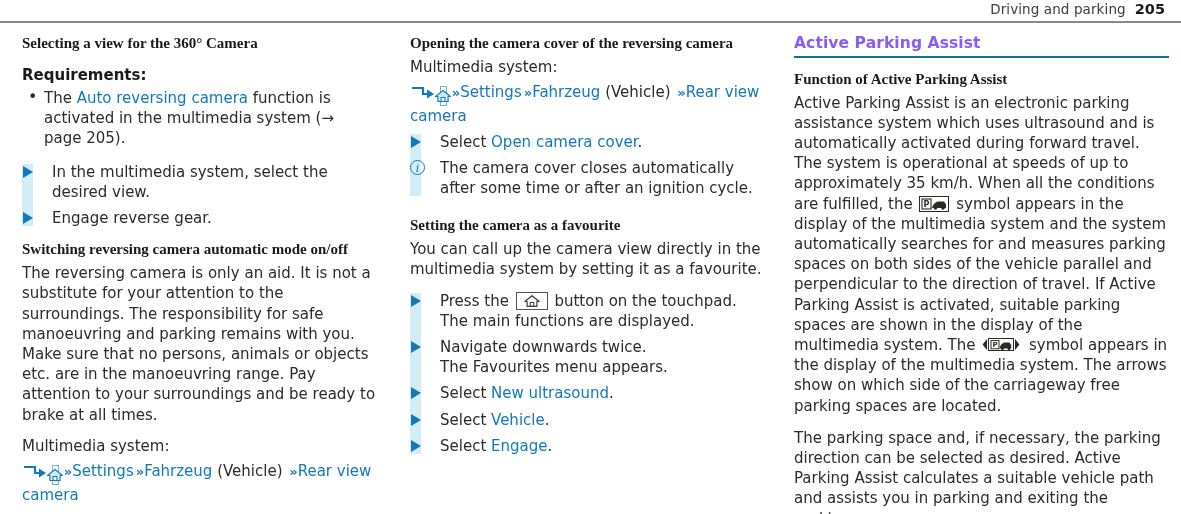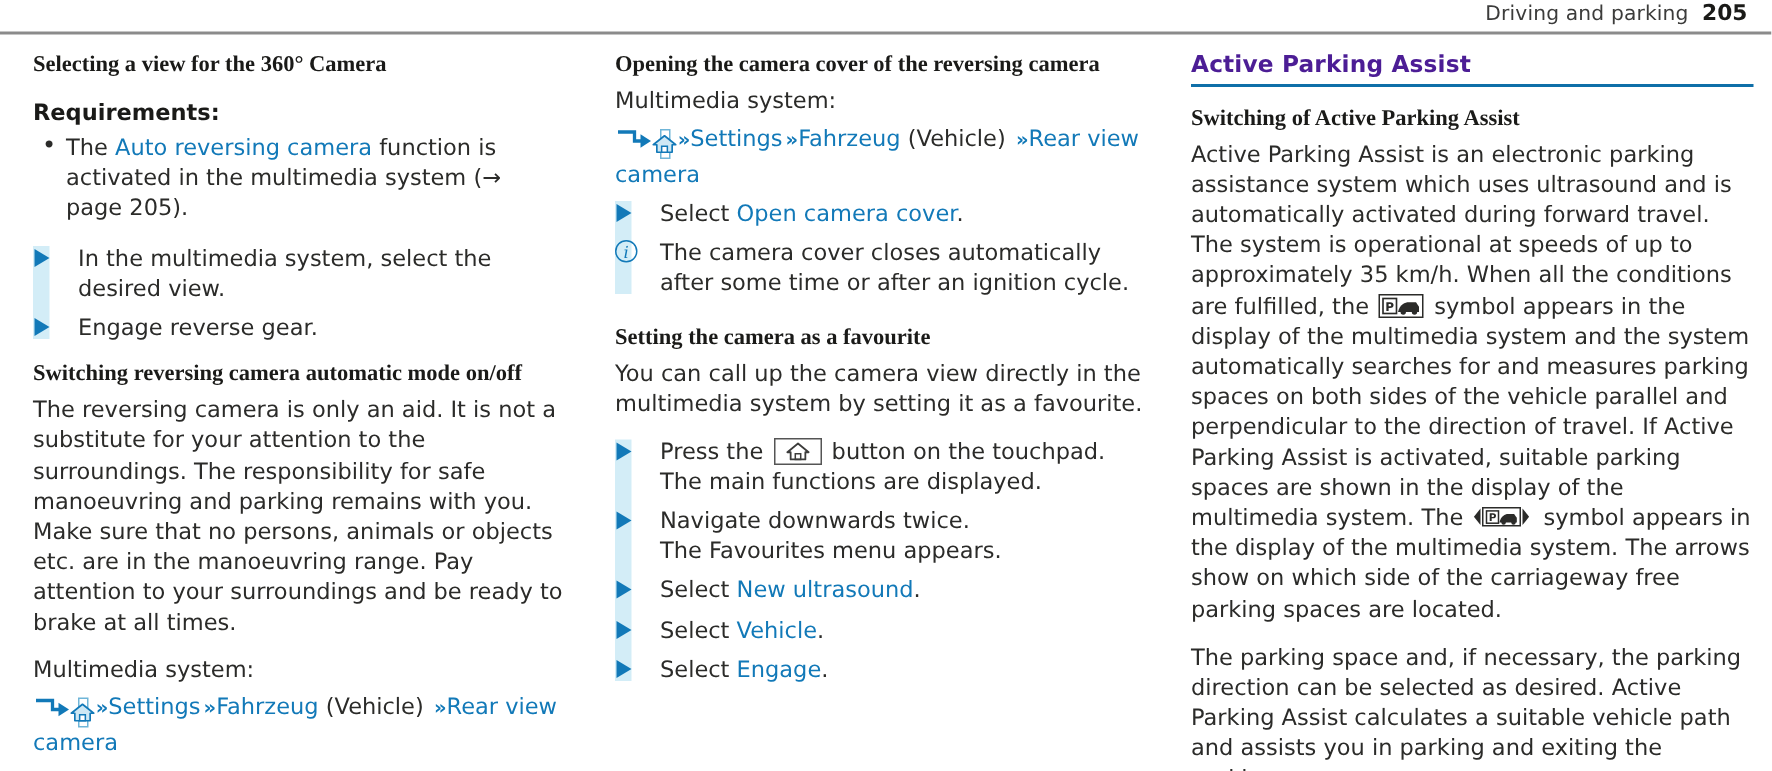--- a/index.html
+++ b/index.html
@@ -73,21 +73,21 @@
     font-size: 15px;
     font-weight: bold;
     line-height: 20px;
     color: #1a1a18;
     margin: 0 0 3px 0;
   }
   .h-section {
     font-size: 15.5px;
     font-weight: bold;
     line-height: 20px;
-    color: #4c1d95;
+    color: #8b5cf6;
     margin: 0 0 2px 0;
     letter-spacing: .1px;
   }
   .section-rule {
     height: 1.6px;
     background: #0f6fa8;
     margin: 3px 0 11px 0;
   }
   p.body {
     font-size: 15px;
@@ -410,21 +410,21 @@
           <span class="step-text"><span>Select </span><span class="blue">Engage</span><span>.</span></span>
         </div>
       </div>
     </div>
 
     <div class="col col--3">
 
       <div class="h-section">Active Parking Assist</div>
       <div class="section-rule"></div>
 
-      <div class="h-sub tight">Switching of Active Parking Assist</div>
+      <div class="h-sub tight">Function of Active Parking Assist</div>
 
       <p class="body"><span>Active Parking Assist is an electronic parking assistance system which uses ultrasound and is automatically activated during forward travel. The system is operational at speeds of up to approximately 35 km/h. When all the conditions are fulfilled, the </span><span class="ico-park">
         <svg width="28" height="14" viewBox="0 0 28 14">
               <rect x="2" y="2" width="9" height="10" fill="none" stroke="#2b2b29" stroke-width="1.1"></rect>
               <text x="6.5" y="10" font-size="8" font-family="DejaVu Sans, sans-serif" font-weight="bold" fill="#2b2b29" text-anchor="middle">P</text>
               <path d="M12 11 C13 6, 17 4.5, 19 4.5 L24 4.5 L26 7.5 L26 11 Z" fill="#2b2b29"></path>
               <circle cx="15.5" cy="11" r="1.8" fill="#2b2b29"></circle>
               <circle cx="23" cy="11" r="1.8" fill="#2b2b29"></circle>
             </svg>
       </span><span> symbol appears in the display of the multimedia system and the system automatically searches for and measures parking spaces on both sides of the vehicle parallel and perpendicular to the direction of travel. If Active Parking Assist is activated, suitable parking spaces are shown in the display of the multimedia system. The </span><span class="ico-park-arrows">

